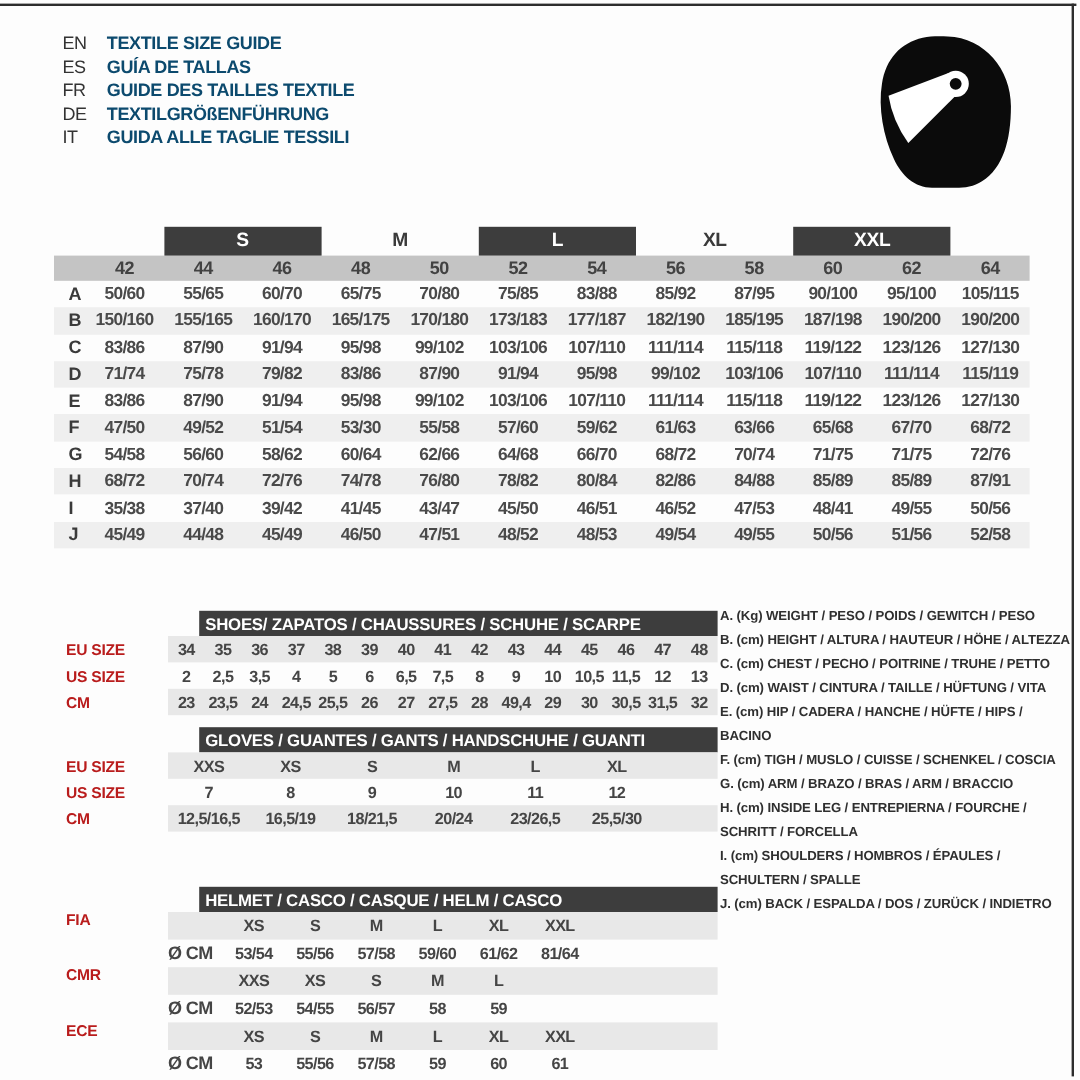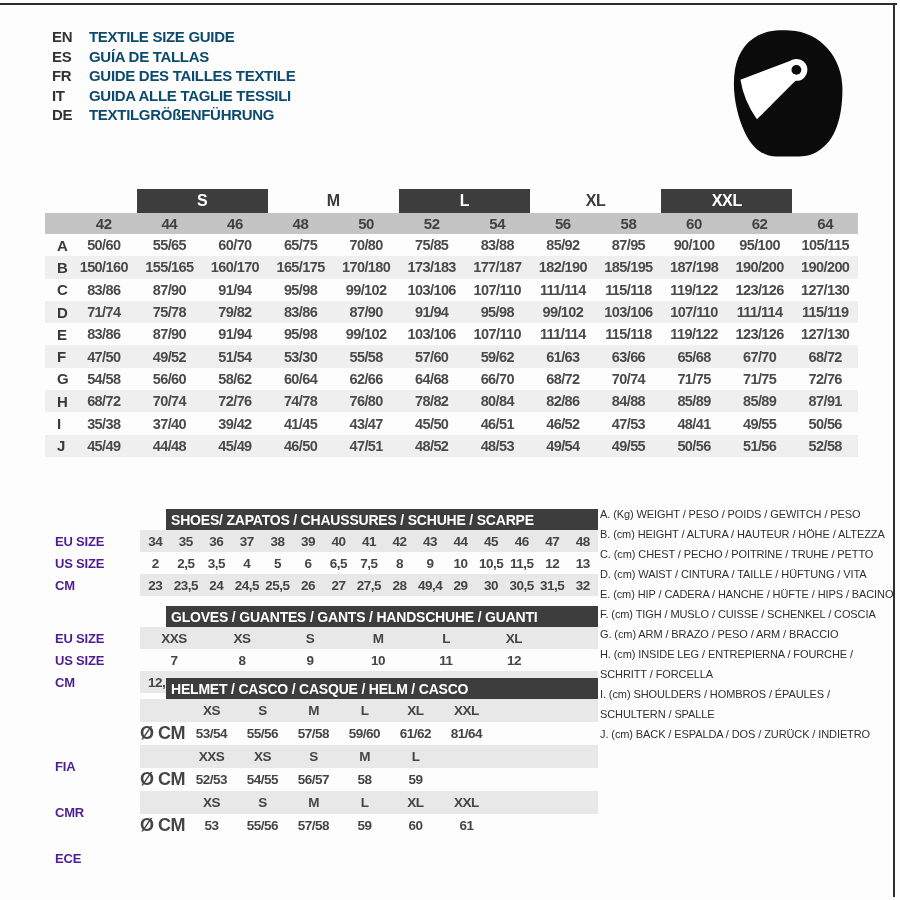--- a/index.html
+++ b/index.html
@@ -6,21 +6,21 @@
   html,body { width:900px; height:900px; background:#fff; overflow:hidden; }
   body { font-family:"Liberation Sans","DejaVu Sans",sans-serif; color:#3f3f3f; }
   #doc { position:relative; width:900px; height:900px; background:#fdfdfd; }
 
   .edge-top   { position:absolute; left:0; top:3px; width:897px; height:2px; background:#2d2d2d; }
   .edge-right { position:absolute; left:893px; top:3px; width:2px; height:894px; background:#2d2d2d; }
 
   
   .langs { position:absolute; left:52px; top:27px; }
   .lang-row { display:flex; height:19.5px; align-items:center; }
-  .lang-code { width:37px; font-size:15px; font-weight:700; letter-spacing:-0.3px; color:#333; }
+  .lang-code { width:37px; font-size:15px; font-weight:400; letter-spacing:-0.3px; color:#333; }
   .lang-title { font-size:15px; font-weight:700; letter-spacing:-0.3px; color:#0c4a6e; }
 
   .helmet-art { position:absolute; left:726px; top:26px; width:132px; height:136px; }
 
   
   .main-table { position:absolute; left:45px; top:189px; width:813px; }
   .mt-grid { display:grid; grid-template-columns:26px repeat(12,1fr); }
   .group-row { height:24px; }
   .group-cell { display:flex; align-items:center; justify-content:center;
                 font-size:16px; font-weight:700; color:#3a3a3a; letter-spacing:-0.3px; }
@@ -40,28 +40,28 @@
   .sec-bar { height:21px; background:#3d3d3d; color:#fff; display:flex; align-items:center;
              padding-left:5px; font-size:14px; font-weight:700; letter-spacing:-0.2px;margin-left:26px; }
   .sec-row { height:22px; display:grid; }
   .sec-row.gray { background:#e8e8e8; }
   .sec-cell { display:flex; align-items:center; justify-content:center;
               font-size:13.5px; font-weight:700; color:#454545; letter-spacing:-0.5px; }
   .shoes-row  { grid-template-columns:repeat(15,1fr); }
   .gloves-row { grid-template-columns:repeat(6,68px) 1fr; }
   .helmet-row { grid-template-columns:46px repeat(6,51px) 1fr; height:23px; }
   .prefix-cell { display:flex; align-items:center; justify-content:flex-start;
-                 font-size:18px; font-weight:700; color:#454545; letter-spacing:-0.5px; }
+                 font-size:15px; font-weight:700; color:#454545; letter-spacing:-0.5px; }
 
   .row-label { position:absolute; left:55px; height:22px; display:flex; align-items:center;
-               font-size:13px; font-weight:700; color:#4c1d95; letter-spacing:-0.2px; }
+               font-size:13px; font-weight:700; color:#b91c1c; letter-spacing:-0.2px; }
 
   
   .legend { position:absolute; left:600px; top:504px; width:294px; }
-  .legend-item { font-size:11px; font-weight:400; color:#2f2f2f; line-height:20px;
+  .legend-item { font-size:11px; font-weight:700; color:#2f2f2f; line-height:20px;
                  letter-spacing:-0.1px; white-space:pre-line; }
 </style>
 </head>
 <body>
 
 <div id="doc">
   <div class="edge-top"></div>
   <div class="edge-right"></div>
 
   <div class="langs" id="langs">
@@ -71,26 +71,26 @@
       </div>
       <div class="lang-row">
         <div class="lang-code">ES</div>
         <div class="lang-title">GUÍA DE TALLAS</div>
       </div>
       <div class="lang-row">
         <div class="lang-code">FR</div>
         <div class="lang-title">GUIDE DES TAILLES TEXTILE</div>
       </div>
       <div class="lang-row">
+        <div class="lang-code">DE</div>
+        <div class="lang-title">TEXTILGRÖßENFÜHRUNG</div>
+      </div>
+      <div class="lang-row">
         <div class="lang-code">IT</div>
         <div class="lang-title">GUIDA ALLE TAGLIE TESSILI</div>
-      </div>
-      <div class="lang-row">
-        <div class="lang-code">DE</div>
-        <div class="lang-title">TEXTILGRÖßENFÜHRUNG</div>
       </div>
     </div>
 
   <div class="helmet-art">
     <svg viewBox="0 0 120 124" width="132" height="136" aria-hidden="true">
       <path fill="#0b0b0b" d="M58 4 C86 5 106 29 106 57 C106 83 100 104 84 114 C78 118 71 119 64 119 L46 119 C33 119 23 110 17 97 C9 80 5 58 8 40 C11 21 22 9 39 5 C45 3.6 52 3.7 58 4 Z"></path>
       <path fill="#ffffff" d="M13 49 L58 32 Q69 35 67 46 L28 85 Q16 68 13 49 Z"></path>
       <circle cx="64" cy="40" r="10" fill="#ffffff"></circle>
       <circle cx="64" cy="40" r="4.5" fill="#0b0b0b"></circle>
     </svg>
@@ -363,21 +363,21 @@
           <div class="sec-cell">25,5/30</div>
         </div>
       </div>
   </div>
   <div id="gloves-labels">
       <div class="row-label" style="top: 627px;">EU SIZE</div>
       <div class="row-label" style="top: 649px;">US SIZE</div>
       <div class="row-label" style="top: 671px;">CM</div>
     </div>
 
-  <div class="sec" style="top:678px">
+  <div class="sec" style="top:739px">
     <div class="sec-bar">HELMET / CASCO / CASQUE / HELM / CASCO</div>
     <div id="helmet-rows">
         <div class="sec-row helmet-row gray">
           <div></div>
           <div class="sec-cell">XS</div>
           <div class="sec-cell">S</div>
           <div class="sec-cell">M</div>
           <div class="sec-cell">L</div>
           <div class="sec-cell">XL</div>
           <div class="sec-cell">XXL</div>
@@ -435,20 +435,20 @@
       <div class="row-label" style="top: 847px; height: 23px;">ECE</div>
     </div>
 
   <div class="legend" id="legend">
       <div class="legend-item">A. (Kg) WEIGHT / PESO / POIDS / GEWITCH / PESO</div>
       <div class="legend-item">B. (cm) HEIGHT / ALTURA / HAUTEUR / HÖHE / ALTEZZA</div>
       <div class="legend-item">C. (cm) CHEST / PECHO / POITRINE / TRUHE / PETTO</div>
       <div class="legend-item">D. (cm) WAIST / CINTURA / TAILLE / HÜFTUNG / VITA</div>
       <div class="legend-item">E. (cm) HIP / CADERA / HANCHE / HÜFTE / HIPS / BACINO</div>
       <div class="legend-item">F. (cm) TIGH / MUSLO / CUISSE / SCHENKEL / COSCIA</div>
-      <div class="legend-item">G. (cm) ARM / BRAZO / PESO / ARM / BRACCIO</div>
+      <div class="legend-item">G. (cm) ARM / BRAZO / BRAS / ARM / BRACCIO</div>
       <div class="legend-item">H. (cm) INSIDE LEG / ENTREPIERNA / FOURCHE /
 SCHRITT / FORCELLA</div>
       <div class="legend-item">I. (cm) SHOULDERS / HOMBROS / ÉPAULES /
 SCHULTERN / SPALLE</div>
       <div class="legend-item">J. (cm) BACK / ESPALDA / DOS / ZURÜCK / INDIETRO</div>
     </div>
 </div>
 
 </body></html>

